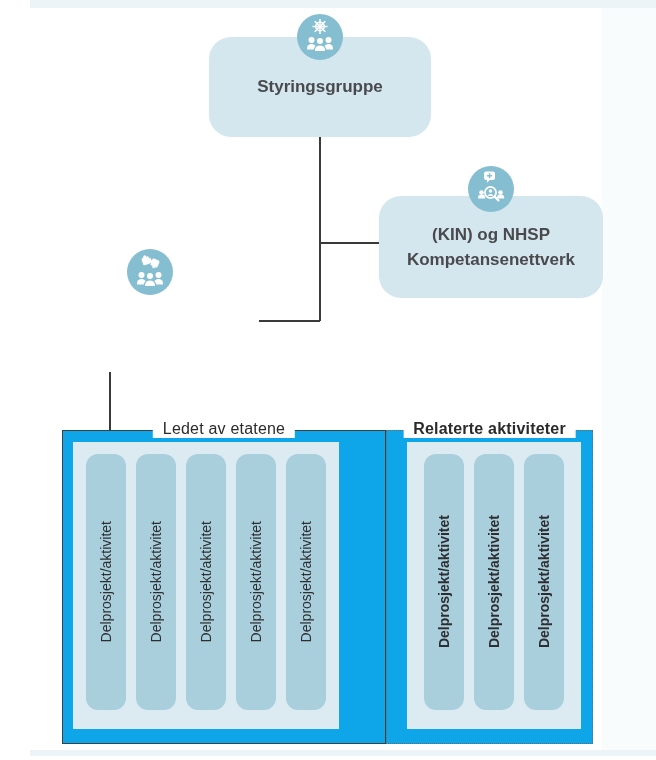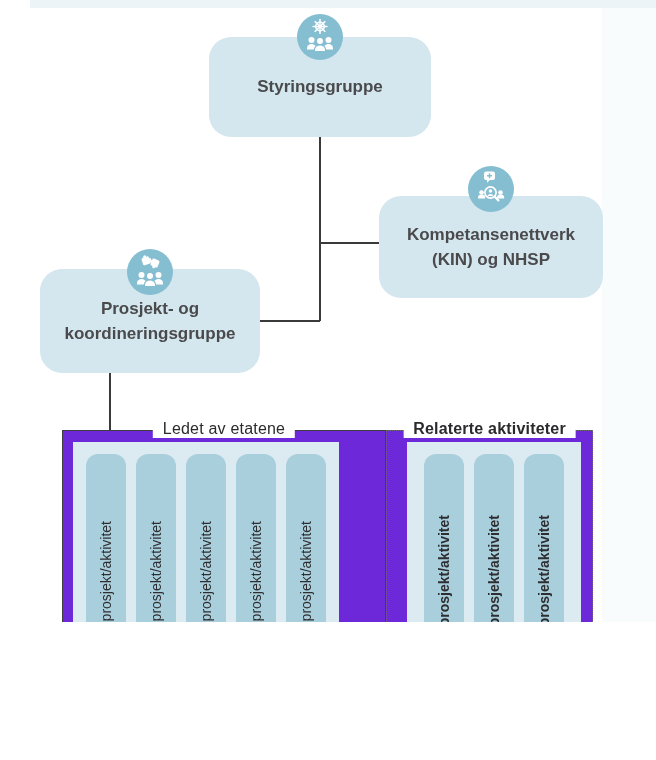--- a/index.html
+++ b/index.html
@@ -1,17 +1,17 @@
 <!DOCTYPE html>
 <html style="--node-fill: #d4e6ee; --icon-circle: #85bdd1; --panel-fill: #dcebf2; --bar-fill: #a9cfdd; --connector: #3a3a3a; --group-border: #3f3f41; --node-text: #4a4a4c;"><head>
 <meta charset="utf-8">
 <style>
   html,body { margin:0; padding:0; background:#ffffff; }
   .canvas {
-    position:relative; width:656px; height:622px; overflow:hidden;
+    position:relative; width:656px; height:756px; overflow:hidden;
     background:#ffffff;
     font-family:"Liberation Sans","DejaVu Sans",sans-serif;
   }
   .edge-strip-top    { position:absolute; left:30px; right:0; top:0; height:8px;  background:#ecf4f7; }
   .edge-strip-bottom { position:absolute; left:30px; right:0; top:750px; height:10px; background:#ecf4f7; }
   .edge-col-right    { position:absolute; left:602px; top:8px; width:54px; height:742px; background:#f9fcfd; }
 
   
   .node {
     position:absolute; background:var(--node-fill,#d4e6ee); border-radius:22px;
@@ -36,21 +36,21 @@
   
   .hline, .vline { position:absolute; background:var(--connector,#3a3a3a); }
   .vline { width:1.5px; }
   .hline { height:1.5px; }
   #conn-styr-down   { left:319px; top:137px; height:184px; }
   #conn-to-komp     { left:320px; top:242px; width:59px; }
   #conn-to-prosjekt { left:259px; top:320px; width:61px; }
   #conn-prosjekt-down { left:109px; top:372px; height:59px; }
 
   
-  .group { position:absolute; top:430px; height:312px; background:#6d28d9; }
+  .group { position:absolute; top:430px; height:312px; background:#0ea5e9; }
   #group-ledet     { left:62px;  width:322px; border:1.5px solid var(--group-border,#3f3f41); }
   #group-relaterte { left:386px; width:205px; border:1.5px dotted #6a6a6a;font-weight:bold; }
   .group-title {
     position:absolute; top:-11px; left:50%; transform:translateX(-50%);
     background:#ffffff; padding:0 10px; font-size:16px; color:#2b2b2d;
     white-space:nowrap; letter-spacing:0.2px;
   }
   .panel {
     position:absolute; top:11px; background:var(--panel-fill,#dcebf2);
     display:flex; justify-content:center; gap:10px;
@@ -98,43 +98,39 @@
       <circle cx="13.5" cy="25" r="3" fill="#ffffff"></circle>
       <path d="M9 34.5 v-1.3 a4.5 4.2 0 0 1 9 0 V34.5 z" fill="#ffffff"></path>
       <circle cx="30.5" cy="25" r="3" fill="#ffffff"></circle>
       <path d="M26 34.5 v-1.3 a4.5 4.2 0 0 1 9 0 V34.5 z" fill="#ffffff"></path>
       <circle cx="22" cy="26" r="3.6" fill="#ffffff" stroke="#85bdd1" stroke-width="1.2"></circle>
       <path d="M16.4 36.5 v-1.6 a5.6 5 0 0 1 11.2 0 V36.5 z" fill="#ffffff" stroke="#85bdd1" stroke-width="1.2"></path>
     </svg>
   </div>
 
   <div class="node" id="node-kompetansenettverk">
+    <div>(KIN) og NHSP</div>
     <div>Kompetansenettverk</div>
-    <div>(KIN) og NHSP</div>
   </div>
   <div class="icon-circle" id="icon-kompetansenettverk">
     <svg width="44" height="44" viewBox="0 0 44 44">
       <rect x="15" y="4.5" width="11" height="8.5" rx="2" fill="#ffffff"></rect>
       <path d="M18 12.5 v3.2 l3.4 -3.2 z" fill="#ffffff"></path>
       <path d="M20.5 6.3 v5 M18 8.8 h5" stroke="#85bdd1" stroke-width="1.4" fill="none"></path>
       <circle cx="12.5" cy="25.5" r="2.3" fill="#ffffff"></circle>
       <path d="M9 31.5 v-0.8 a3.6 3.3 0 0 1 7.2 0 v0.8 z" fill="#ffffff"></path>
       <circle cx="31.5" cy="25.5" r="2.3" fill="#ffffff"></circle>
       <path d="M28 31.5 v-0.8 a3.6 3.3 0 0 1 7.2 0 v0.8 z" fill="#ffffff"></path>
       <circle cx="21.5" cy="25.5" r="5.6" fill="#85bdd1" stroke="#ffffff" stroke-width="1.7"></circle>
       <circle cx="21.5" cy="24" r="1.8" fill="#ffffff"></circle>
       <path d="M18.6 29 a3 2.8 0 0 1 5.8 0 z" fill="#ffffff"></path>
       <line x1="25.8" y1="29.8" x2="29.4" y2="33.4" stroke="#ffffff" stroke-width="2.2" stroke-linecap="round"></line>
     </svg>
   </div>
 
-  <div class="node" id="node-prosjekt">
-    <div>Prosjekt- og</div>
-    <div>koordineringsgruppe</div>
-  </div>
   <div class="icon-circle" id="icon-prosjekt">
     <svg width="44" height="44" viewBox="0 0 44 44">
       <g fill="#ffffff">
         <g transform="rotate(-18 18 11)">
           <rect x="14.2" y="7" width="7.6" height="7.6" rx="1.4"></rect>
           <circle cx="22" cy="10.8" r="1.5"></circle>
           <circle cx="18" cy="6.6" r="1.5"></circle>
         </g>
         <g transform="rotate(22 27 13)">
           <rect x="23.2" y="9.2" width="7.6" height="7.6" rx="1.4"></rect>

